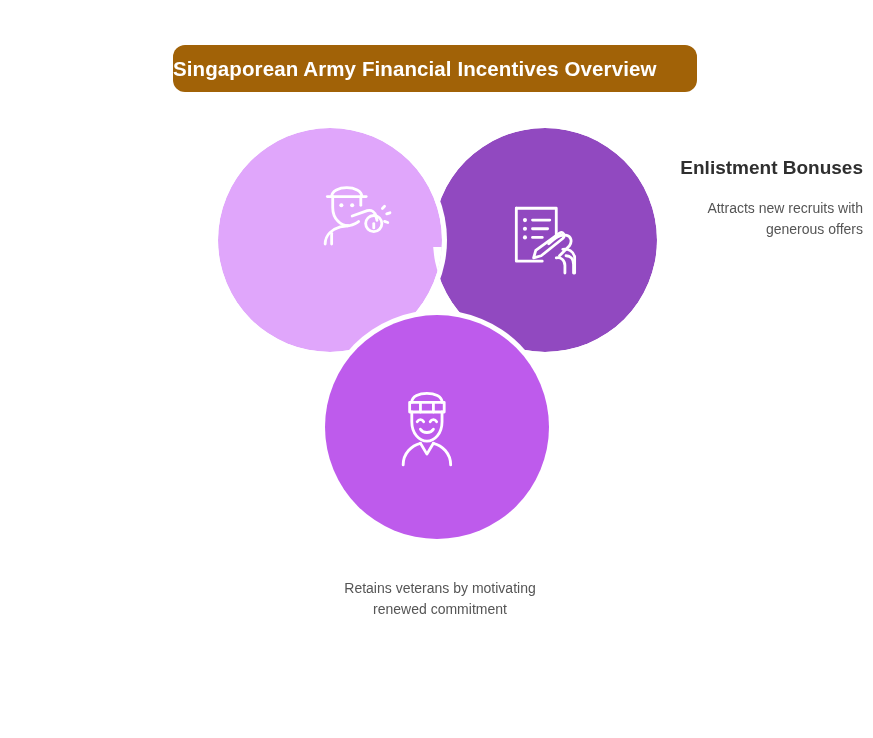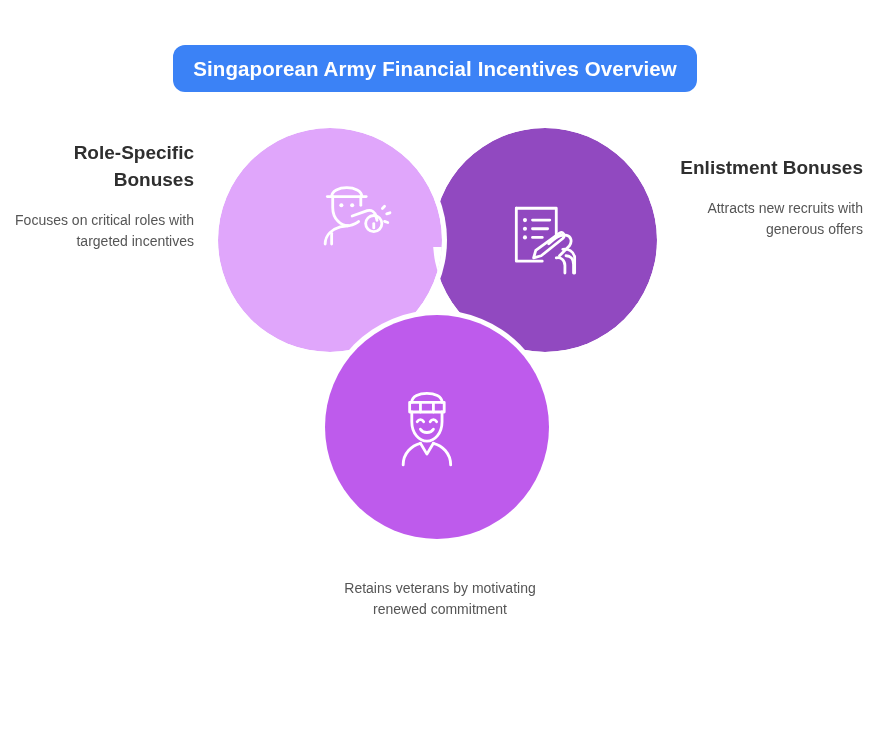--- a/index.html
+++ b/index.html
@@ -24,24 +24,24 @@
   }
 
   
   #title-banner {
     position: absolute;
     left: 173px;
     top: 45px;
     width: 524px;
     height: 47px;
     border-radius: 12px;
-    background: #3b82f6;
+    background: #a16207;
     display: flex;
     align-items: center;
-    justify-content: center;
+    justify-content: flex-start;
     box-sizing: border-box;
   }
   #title-text {
     color: #ffffff;
     font-size: 20.5px;
     font-weight: bold;
     letter-spacing: 0.1px;
     white-space: nowrap;
   }
 
@@ -208,24 +208,20 @@
 
       <path d="M18 41 C20.5 45, 27.5 45, 30 41"></path>
 
       <path d="M2 74 C2 63, 10 56, 18 54"></path>
       <path d="M46 74 C46 63, 38 56, 30 54"></path>
 
       <path d="M18 54 L24 64 L30 54"></path>
     </g>
   </svg>
 
-  <div id="label-left" class="label-block">
-    <div class="label-title">Role-Specific Bonuses</div>
-    <div class="label-desc">Focuses on critical roles with targeted incentives</div>
-  </div>
 
   <div id="label-right" class="label-block">
     <div class="label-title">Enlistment Bonuses</div>
     <div class="label-desc">Attracts new recruits with generous offers</div>
   </div>
 
   <div id="label-bottom" class="label-block">
     <div class="label-desc">Retains veterans by motivating renewed commitment</div>
   </div>
 

